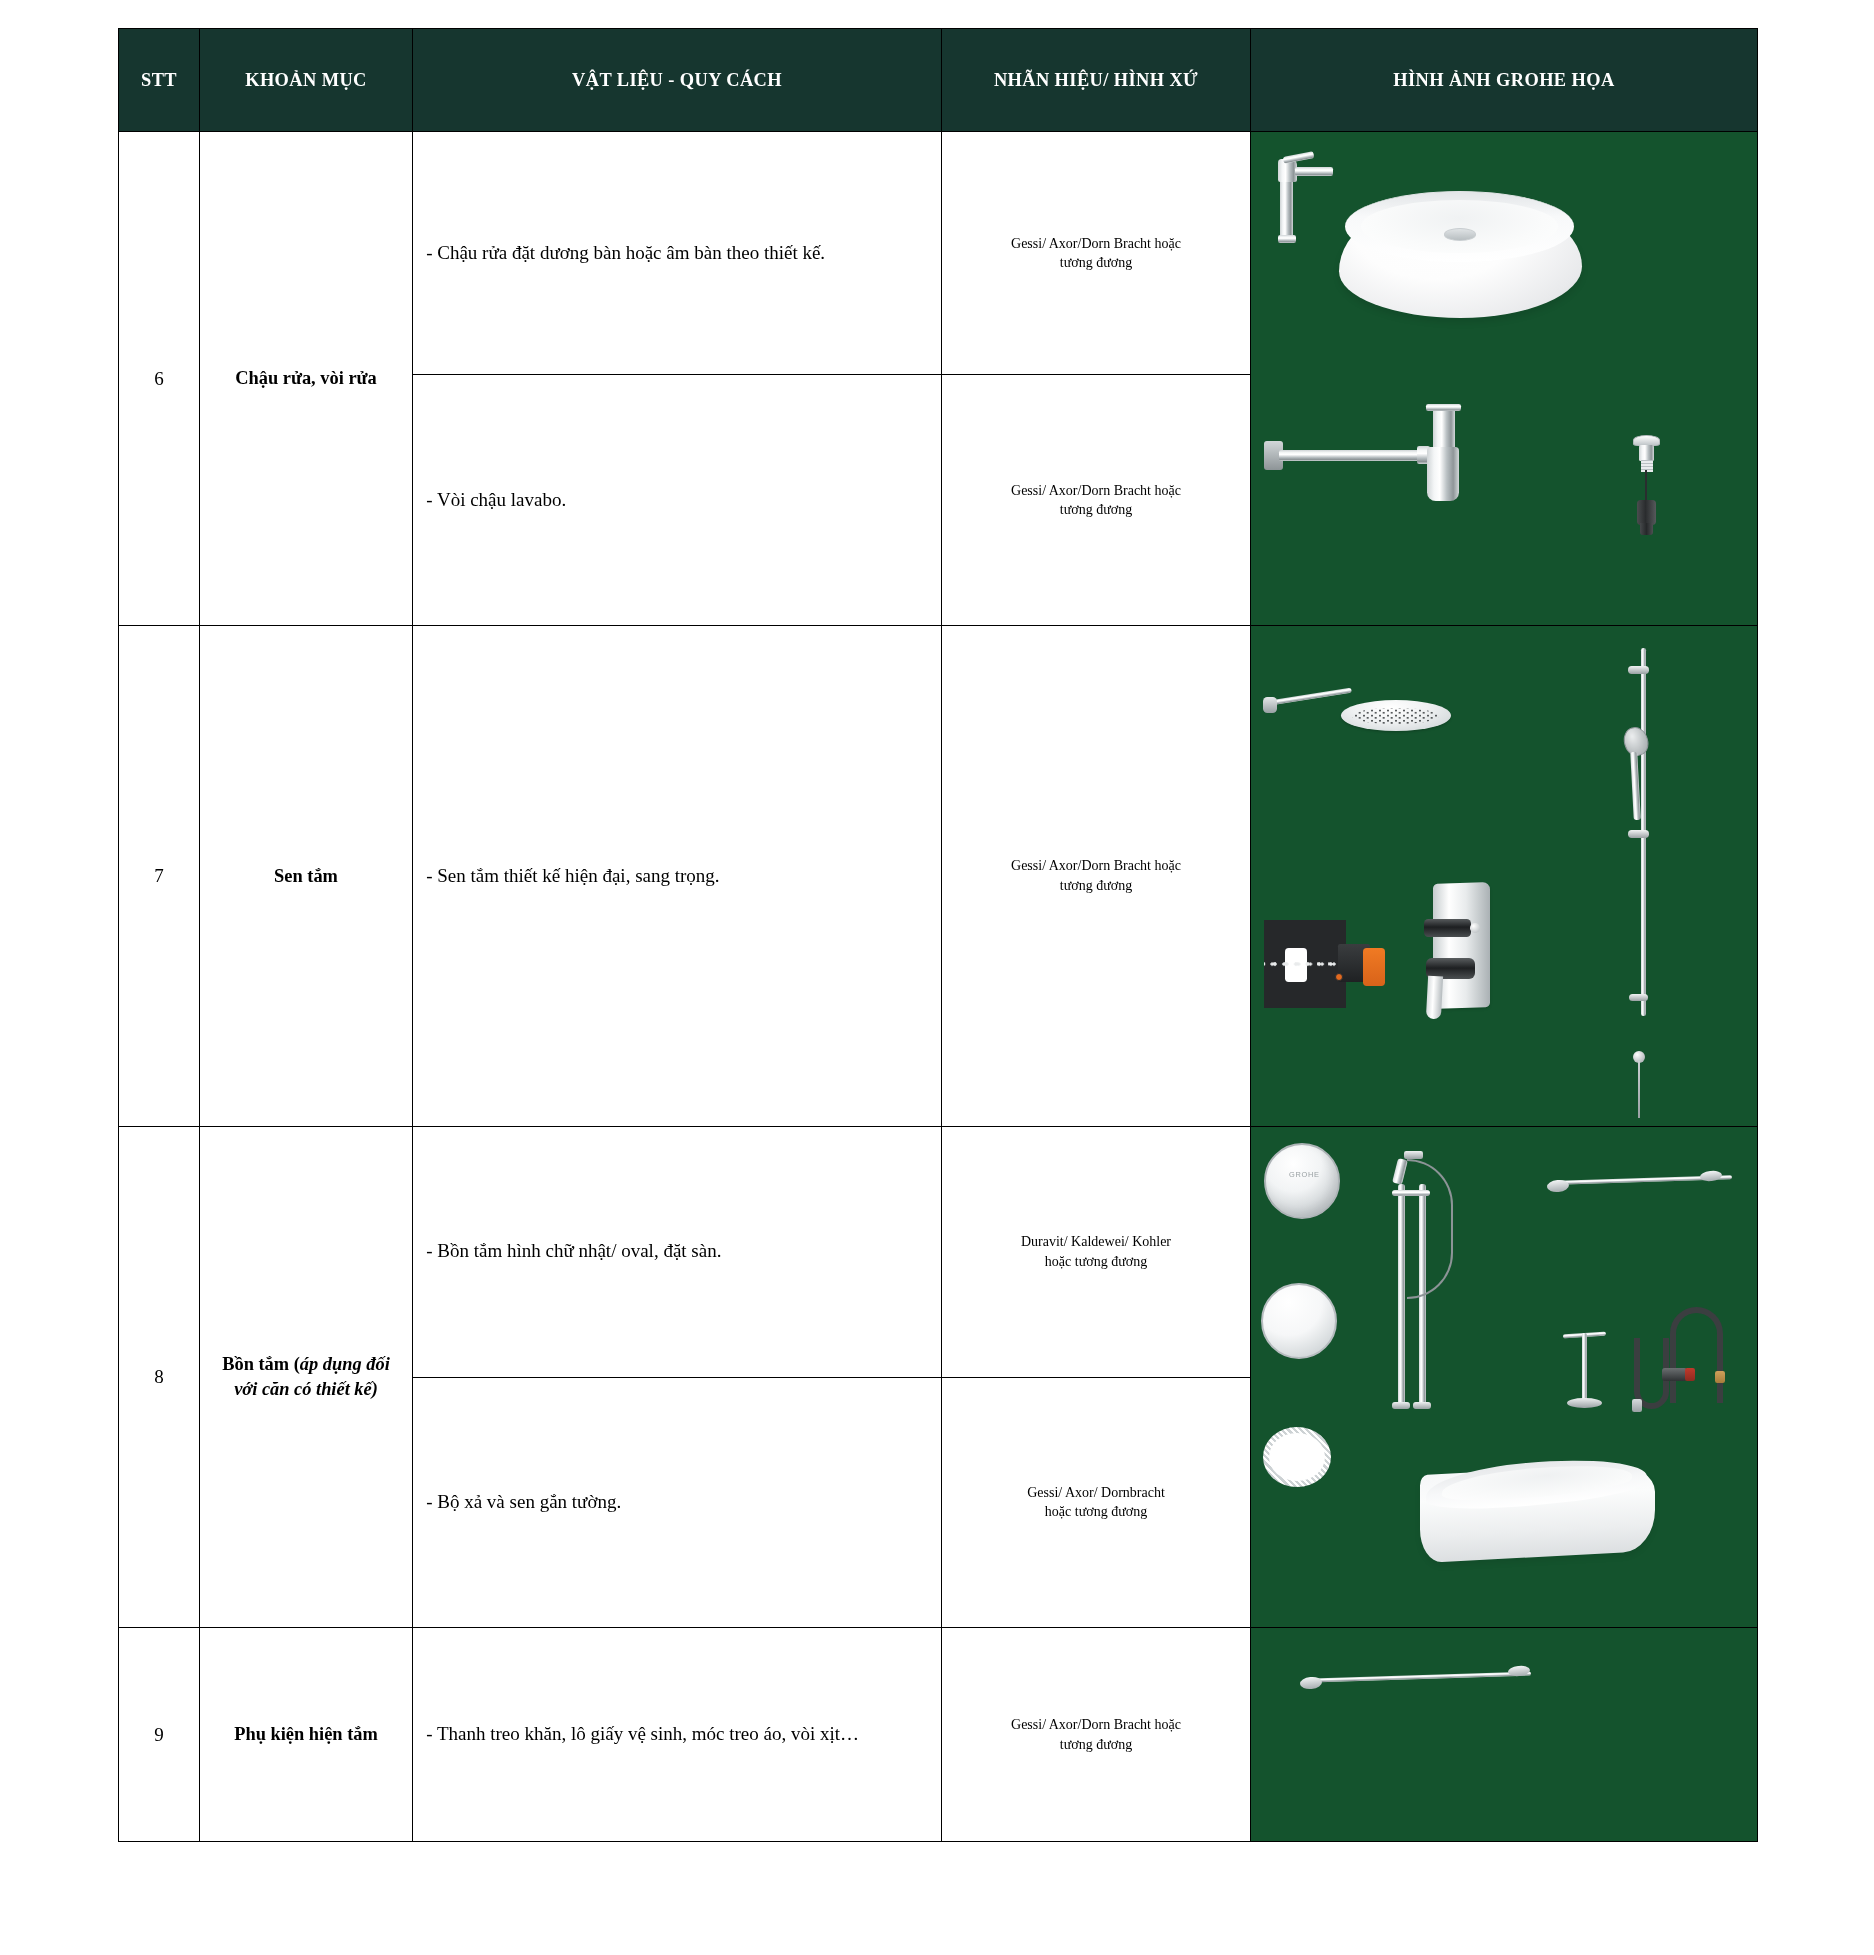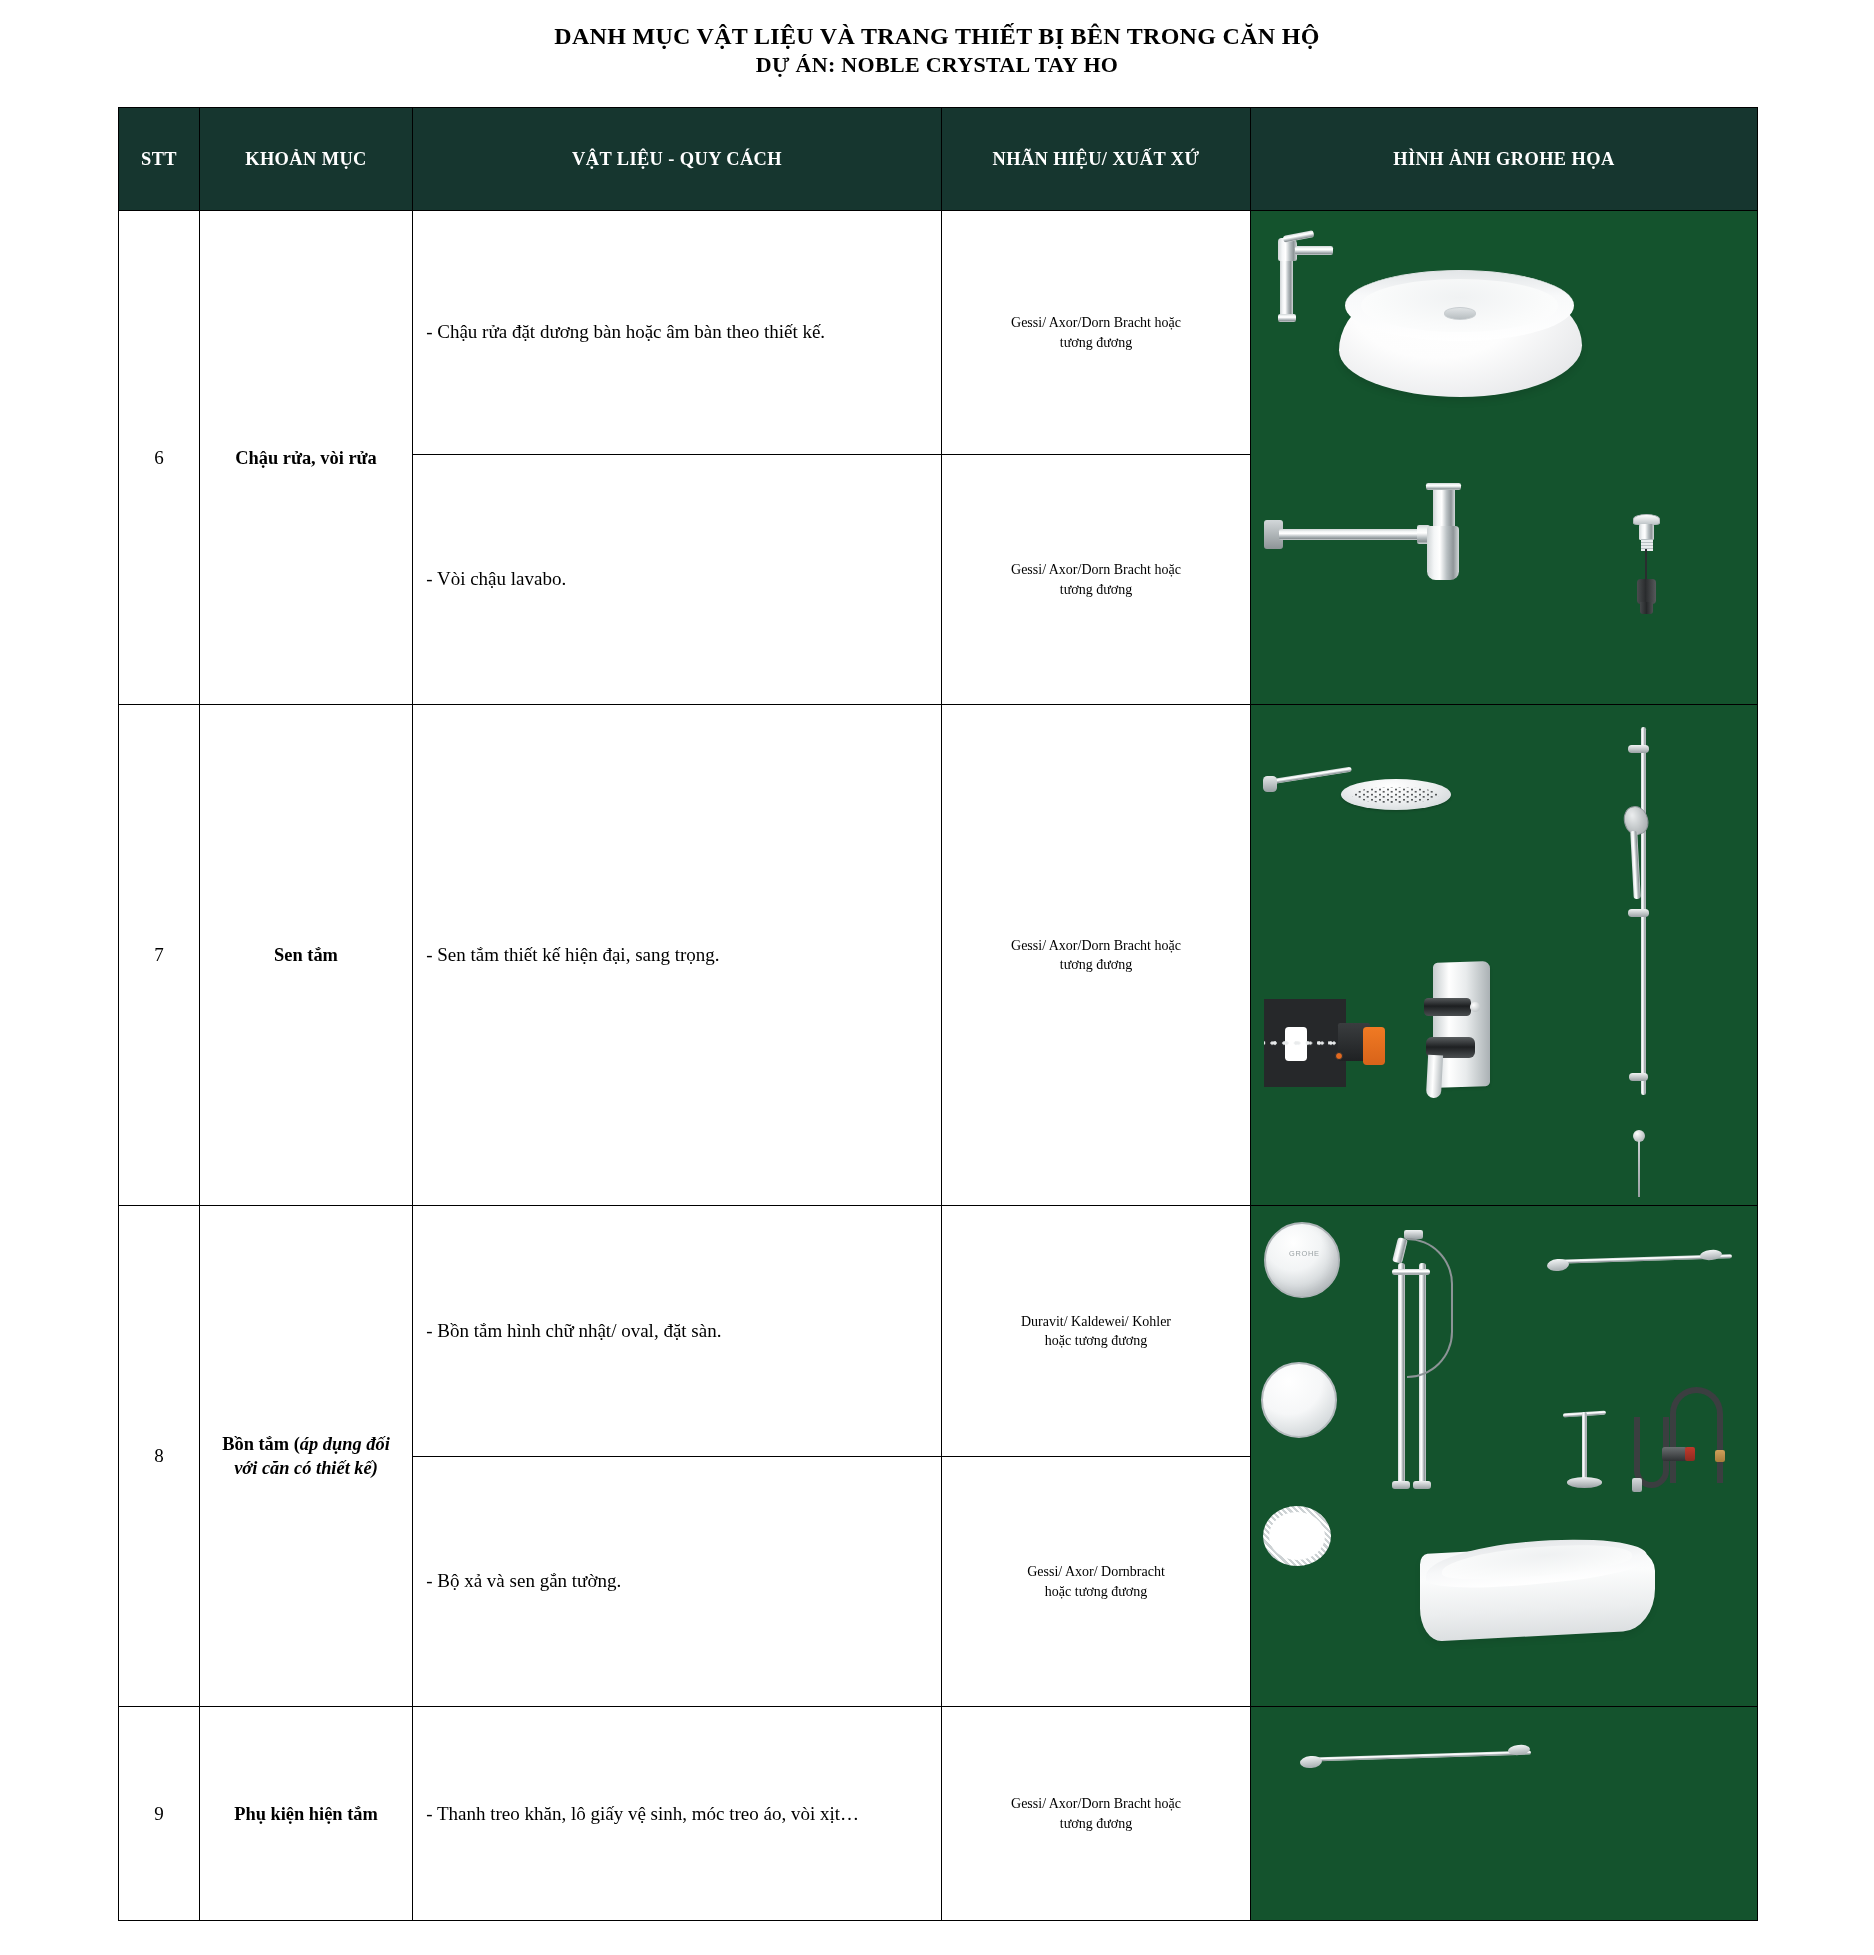--- a/index.html
+++ b/index.html
@@ -299,41 +299,37 @@
     background:radial-gradient(ellipse at 55% 30%,#eff1f2 0%,#f9fafa 60%,#ffffff 100%);
     border-radius:50% 58% 50% 50% / 62% 60% 40% 38%;
     transform:skewY(-5deg);
   }
 </style>
 </head>
 <body>
 
 <div class="page">
 
-  <div class="doc-title">
-    <span class="line1">DANH MỤC VẬT LIỆU VÀ TRANG THIẾT BỊ BÊN TRONG CĂN HỘ</span>
-    <span class="line2">DỰ ÁN: NOBLE CRYSTAL TAY HO</span>
-  </div>
 
   <div class="table-wrap">
     <table class="spec">
       <colgroup>
         <col class="c-stt">
           <col class="c-item">
           <col class="c-spec">
           <col class="c-brand">
           <col class="c-img">
       </colgroup>
 
       <thead>
         <tr>
           <th>STT</th>
           <th class="sep">KHOẢN MỤC</th>
           <th class="sep">VẬT LIỆU - QUY CÁCH</th>
-          <th class="sep">NHÃN HIỆU/ XUẤT XỨ</th>
+          <th class="sep">NHÃN HIỆU/ HÌNH XỨ</th>
           <th class="sep">HÌNH ẢNH GROHE HỌA</th>
         </tr>
       </thead>
 
       <tbody>
 
         <tr>
           <td class="stt" rowspan="2">6</td>
           <td class="item" rowspan="2">
             <span>Chậu rửa, vòi rửa</span>

